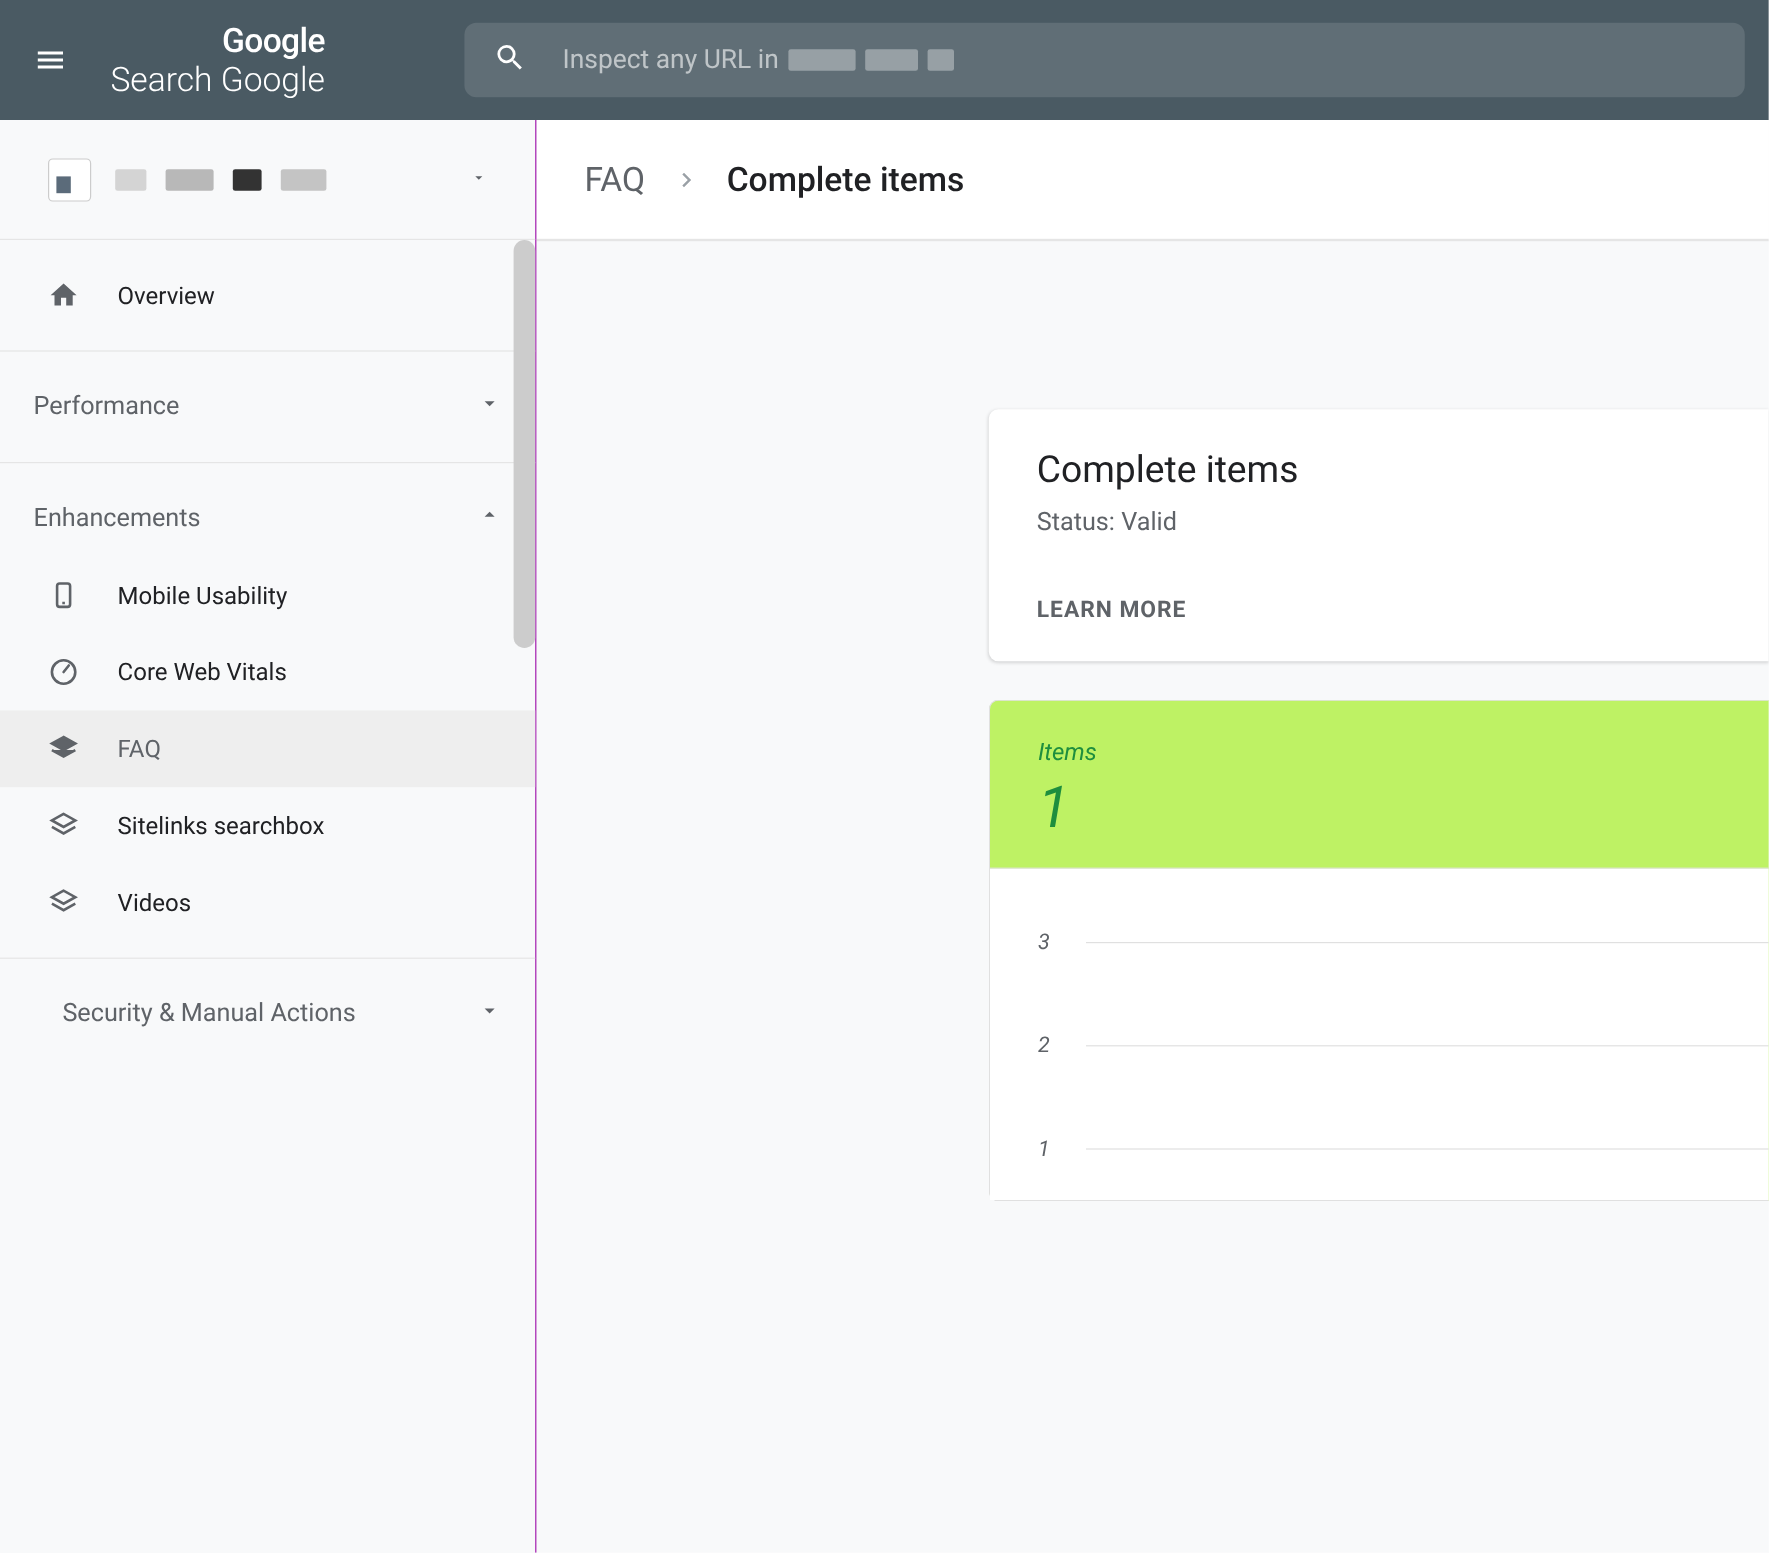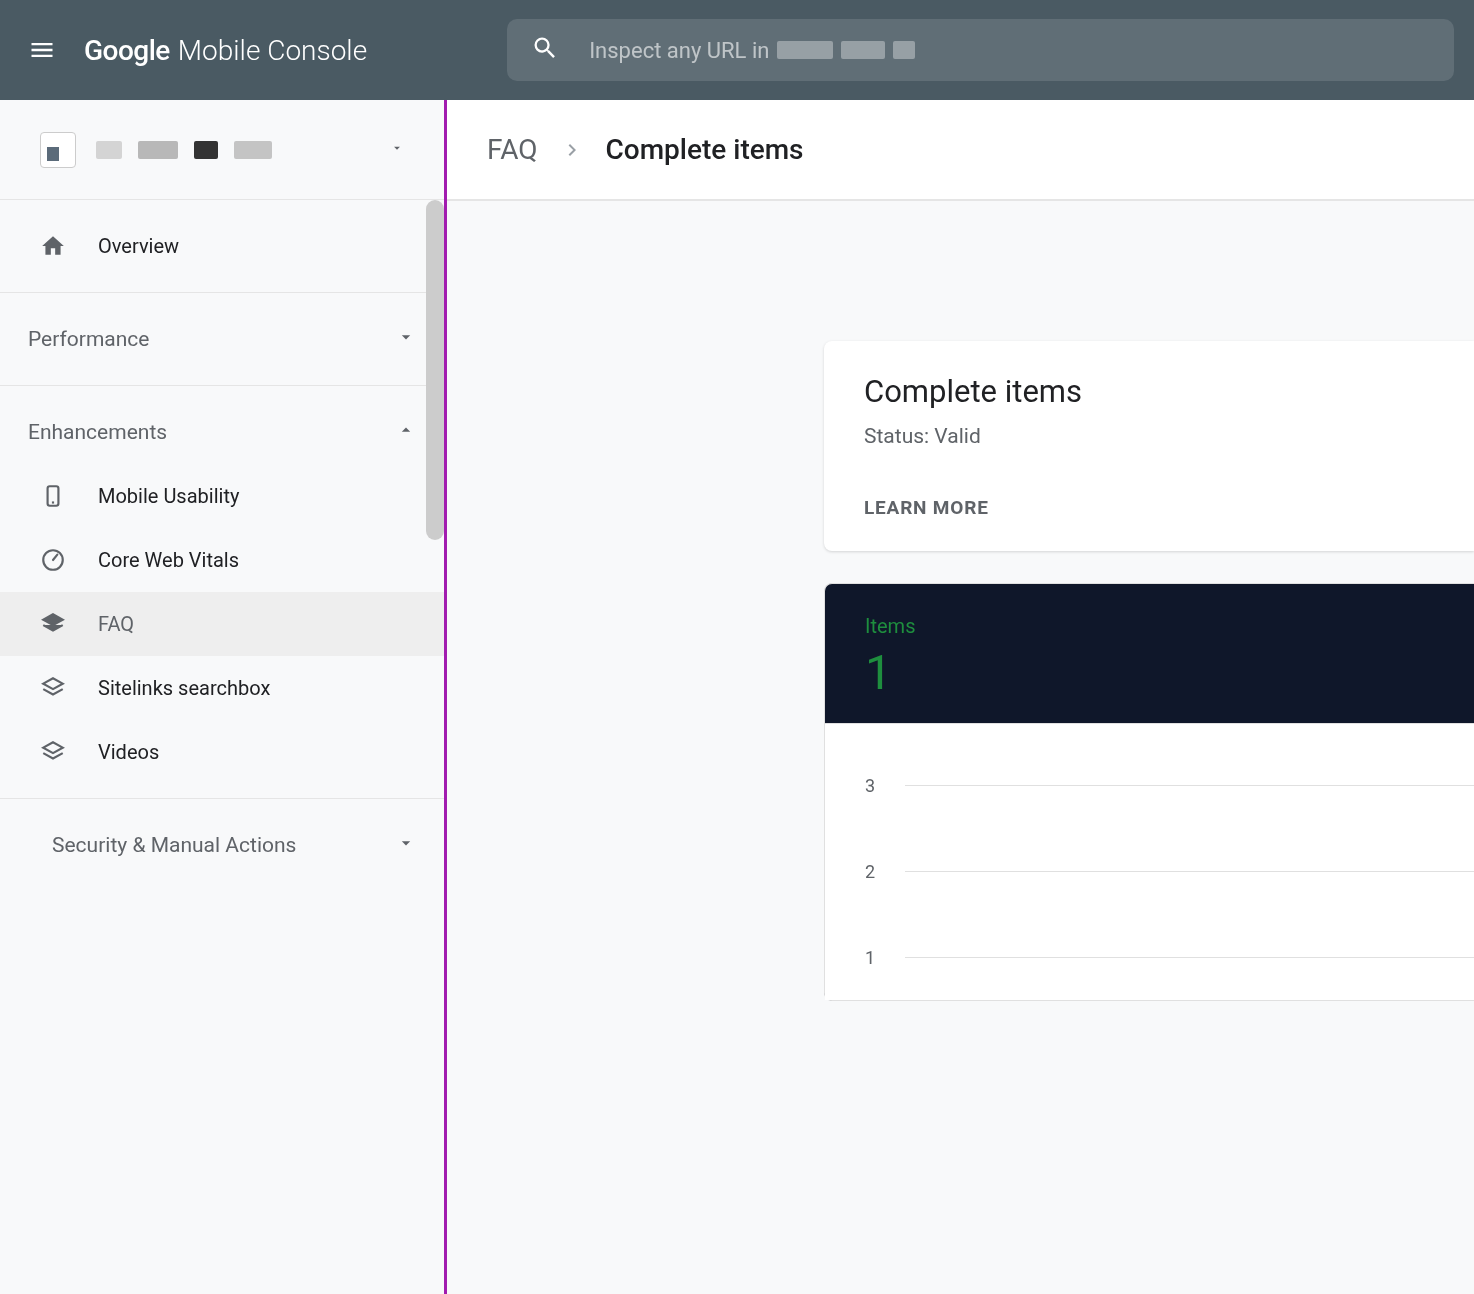--- a/index.html
+++ b/index.html
@@ -1,36 +1,36 @@
 <!DOCTYPE html>
 <html><head>
 <meta charset="utf-8">
 <style>
 * { box-sizing: border-box; margin: 0; padding: 0; }
 body { font-family: 'Roboto', 'Helvetica Neue', Arial, sans-serif; background: #f8f9fa; overflow: hidden; width: 1474px; height: 1294px; }
 
 
 .topbar { background: #4a5a63; height: 100px; display: flex; align-items: center; padding: 0 20px; }
 .menu-btn { width: 44px; height: 44px; display: flex; align-items: center; justify-content: center; cursor: pointer; margin-right: 20px; }
-.logo { color: #fff; font-size: 28px; font-weight: 400; margin-right: 60px; display: flex; align-items: flex-end; }
+.logo { color: #fff; font-size: 28px; font-weight: 400; margin-right: 36px; display: flex; align-items: flex-end; flex-direction: column; }
 .logo .google-text { font-weight: 500; letter-spacing: -0.5px; }
 .logo .sc-text { font-weight: 300; margin-left: 8px; }
 .search-box { flex: 1; background: rgba(255,255,255,0.12); height: 62px; border-radius: 10px; display: flex; align-items: center; padding: 0 24px; margin-left: 80px; }
 .search-box .search-icon { margin-right: 30px; }
 .search-box .placeholder-text { color: rgba(255,255,255,0.6); font-size: 22px; display: flex; align-items: center; gap: 8px; }
 .redact { background: rgba(255,255,255,0.35); height: 18px; display: inline-block; border-radius: 2px; }
 .redact.r1 { width: 56px; }
 .redact.r2 { width: 44px; }
 .redact.r3 { width: 22px; }
 
 
 .layout { display: flex; height: calc(100% - 100px); }
 
 
-.sidebar { width: 447px; background: #f8f9fa; border-right: 3px solid #a21caf; display: flex; flex-direction: column; position: relative; }
+.sidebar { width: 447px; background: #f8f9fa; border-right: 1px solid #a21caf; display: flex; flex-direction: column; position: relative; }
 .property-selector { height: 100px; display: flex; align-items: center; padding: 0 40px; border-bottom: 1px solid #e5e5e5; cursor: pointer; }
 .property-thumb { width: 36px; height: 36px; border: 1px solid #ccc; border-radius: 4px; background: #fff; position: relative; margin-right: 20px; }
 .property-thumb::before { content: ''; position: absolute; left: 6px; bottom: 6px; width: 12px; height: 14px; background: #5b6b7a; }
 .property-redacts { display: flex; gap: 16px; align-items: center; }
 .property-redacts .pr { height: 18px; border-radius: 2px; }
 .pr.pr1 { width: 26px; background: #d4d4d4; }
 .pr.pr2 { width: 40px; background: #b8b8b8; }
 .pr.pr3 { width: 24px; background: #333; }
 .pr.pr4 { width: 38px; background: #c4c4c4; }
 .property-selector .chevron { margin-left: auto; }
@@ -54,41 +54,41 @@
 .breadcrumb-current { font-size: 28px; color: #202124; font-weight: 500; }
 
 .content { flex: 1; background: #f8f9fa; padding: 0; display: flex; justify-content: flex-end; padding-top: 140px; border-top: 1px solid #e5e5e5; }
 
 .cards { width: 650px; display: flex; flex-direction: column; gap: 32px; }
 .card { background: #fff; border-radius: 8px 0 0 8px; box-shadow: 0 1px 3px rgba(0,0,0,0.15); padding: 32px 0 32px 40px; }
 .card-title { font-size: 31px; color: #202124; margin-bottom: 14px; }
 .card-status { font-size: 21px; color: #5f6368; margin-bottom: 48px; }
 .card-link { font-size: 19px; color: #5f6368; font-weight: 700; letter-spacing: 0.8px; cursor: pointer; }
 
-.items-card { background: #0f172a; border-radius: 8px 0 0 8px; border: 1px solid #e0e0e0; border-right: none; }
+.items-card { background: #bef264; border-radius: 8px 0 0 8px; border: 1px solid #e0e0e0; border-right: none; font-style: italic; }
 .items-header { padding: 30px 40px 22px 40px; border-bottom: 1px solid #e0e0e0; }
 .items-label { font-size: 20px; color: #1e8e3e; margin-bottom: 6px; }
 .items-count { font-size: 48px; color: #1e8e3e; font-weight: 400; }
 .chart-area { padding: 18px 0 0 40px; background: #fff; }
 .tick-row { display: flex; align-items: center; height: 86px; }
 .tick-label { font-size: 18px; color: #5f6368; width: 30px; }
 .tick-line { flex: 1; height: 1px; background: #e0e0e0; margin-left: 10px; }
 </style>
 </head>
 <body>
 
 <div class="topbar">
   <div class="menu-btn">
     <svg width="28" height="28" viewBox="0 0 24 24" fill="#fff">
         <path d="M3 18h18v-2H3v2zm0-5h18v-2H3v2zm0-7v2h18V6H3z"></path>
       </svg>
   </div>
   <div class="logo">
     <span class="google-text">Google</span>
-    <span class="sc-text">Mobile Console</span>
+    <span class="sc-text">Search Google</span>
   </div>
   <div class="search-box">
     <span class="search-icon">
       <svg width="28" height="28" viewBox="0 0 24 24" fill="#fff">
           <path d="M15.5 14h-.79l-.28-.27A6.471 6.471 0 0016 9.5 6.5 6.5 0 109.5 16c1.61 0 3.09-.59 4.23-1.57l.27.28v.79l5 4.99L20.49 19l-4.99-5zm-6 0C7.01 14 5 11.99 5 9.5S7.01 5 9.5 5 14 7.01 14 9.5 11.99 14 9.5 14z"></path>
         </svg>
     </span>
     <span class="placeholder-text">
       <span>Inspect any URL in</span>
       <span class="redact r1"></span>

